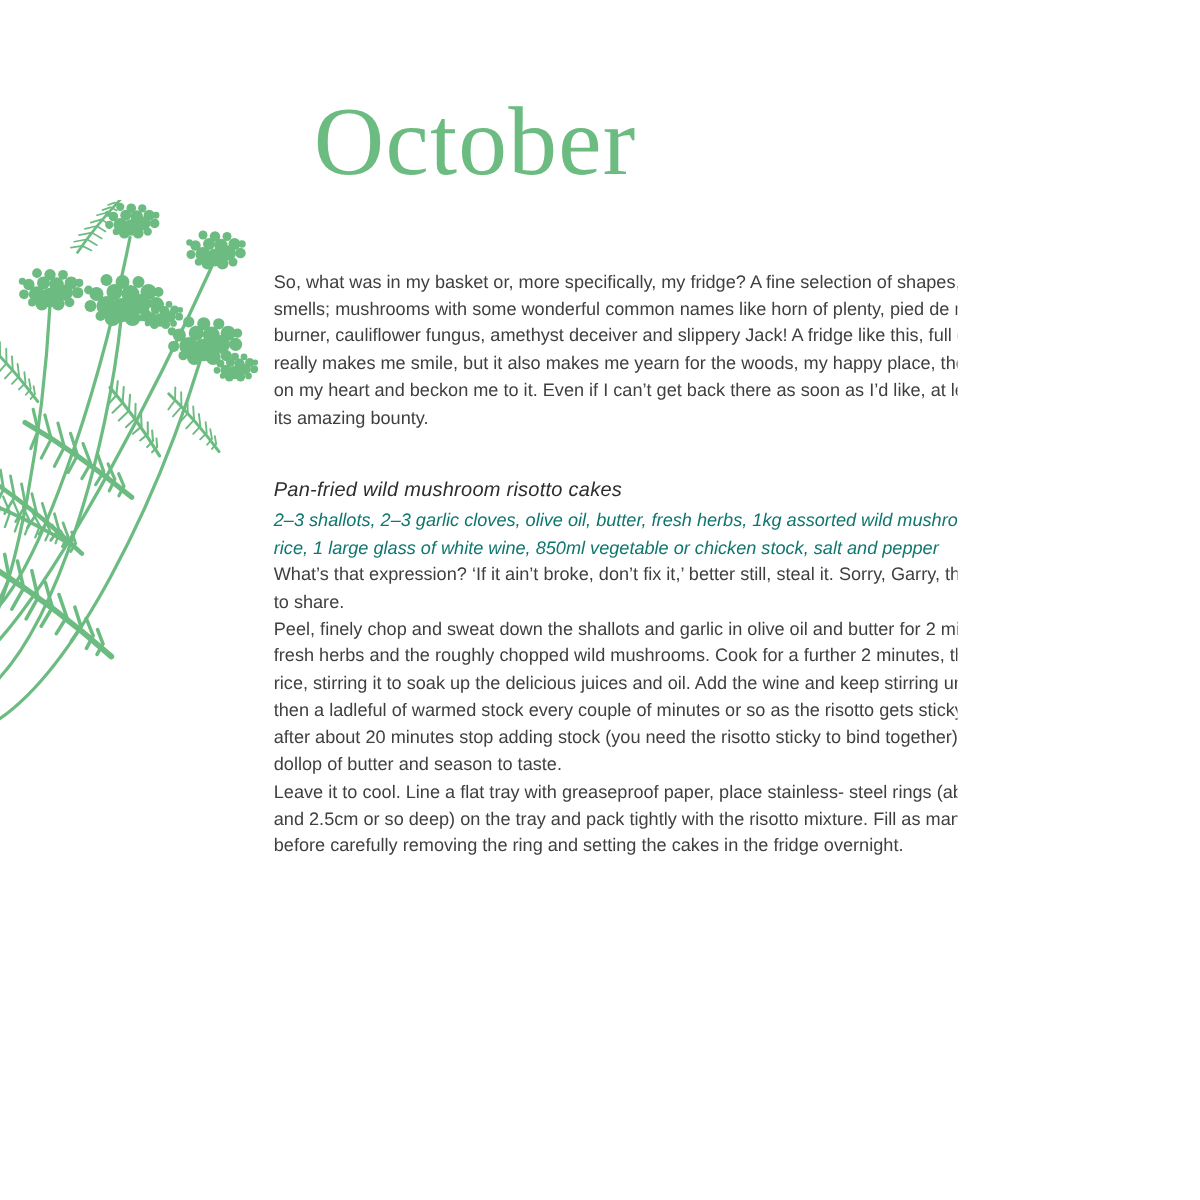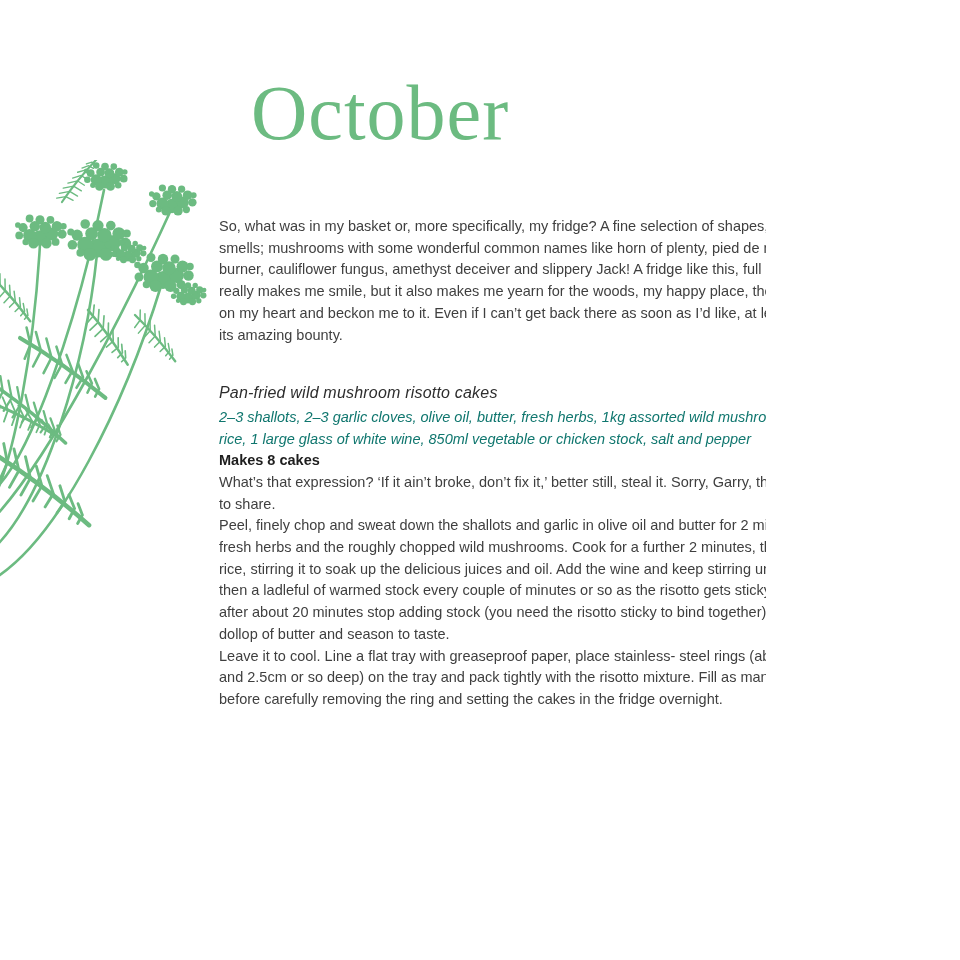--- a/index.html
+++ b/index.html
@@ -129,21 +129,20 @@
   </svg>
 
   <div class="content">
 
     <p class="intro">So, what was in my basket or, more specifically, my fridge? A fine selection of shapes, sizes, colours and smells; mushrooms with some wonderful common names like horn of plenty, pied de mouton, charcoal burner, cauliflower fungus, amethyst deceiver and slippery Jack! A fridge like this, full of autumn fungi, really makes me smile, but it also makes me yearn for the woods, my happy place, they quite literally tug on my heart and beckon me to it. Even if I can’t get back there as soon as I’d like, at least I get to enjoy its amazing bounty.</p>
 
     <h2 class="recipe-title">Pan-fried wild mushroom risotto cakes</h2>
 
     <p class="ingredients">2–3 shallots, 2–3 garlic cloves, olive oil, butter, fresh herbs, 1kg assorted wild mushrooms, 250g risotto rice, 1 large glass of white wine, 850ml vegetable or chicken stock, salt and pepper</p>
 
-    <p class="yield">Makes 8 cakes</p>
 
     <p class="body-para">What’s that expression? ‘If it ain’t broke, don’t fix it,’ better still, steal it. Sorry, Garry, this is too good not to share.</p>
     <p class="body-para">Peel, finely chop and sweat down the shallots and garlic in olive oil and butter for 2 minutes, add the fresh herbs and the roughly chopped wild mushrooms. Cook for a further 2 minutes, then add the risotto rice, stirring it to soak up the delicious juices and oil. Add the wine and keep stirring until it evaporates, then a ladleful of warmed stock every couple of minutes or so as the risotto gets sticky. Keep stirring and after about 20 minutes stop adding stock (you need the risotto sticky to bind together). Stir in a large dollop of butter and season to taste.</p>
     <p class="body-para">Leave it to cool. Line a flat tray with greaseproof paper, place stainless- steel rings (about 8–10cm wide and 2.5cm or so deep) on the tray and pack tightly with the risotto mixture. Fill as many as you need before carefully removing the ring and setting the cakes in the fridge overnight.</p>
 
   </div>
 
 </div>
 
 </body></html>

